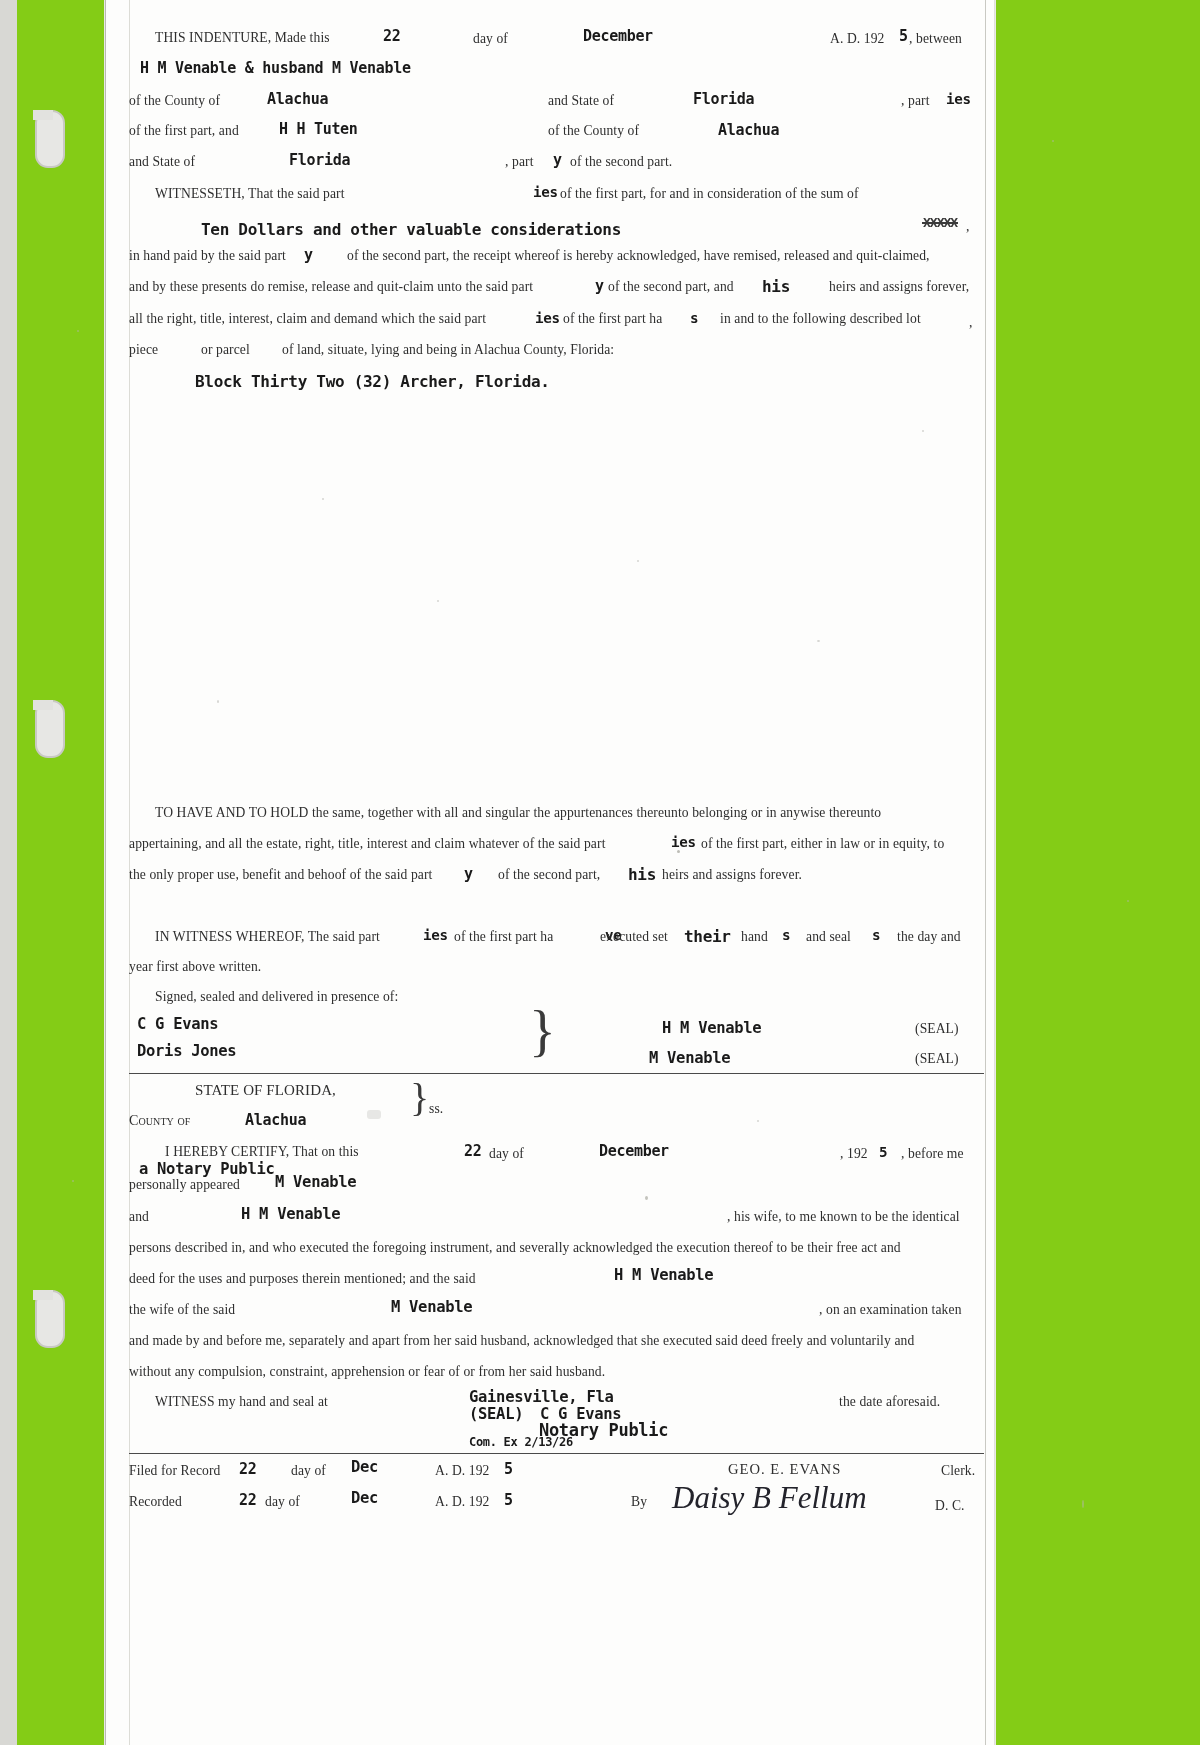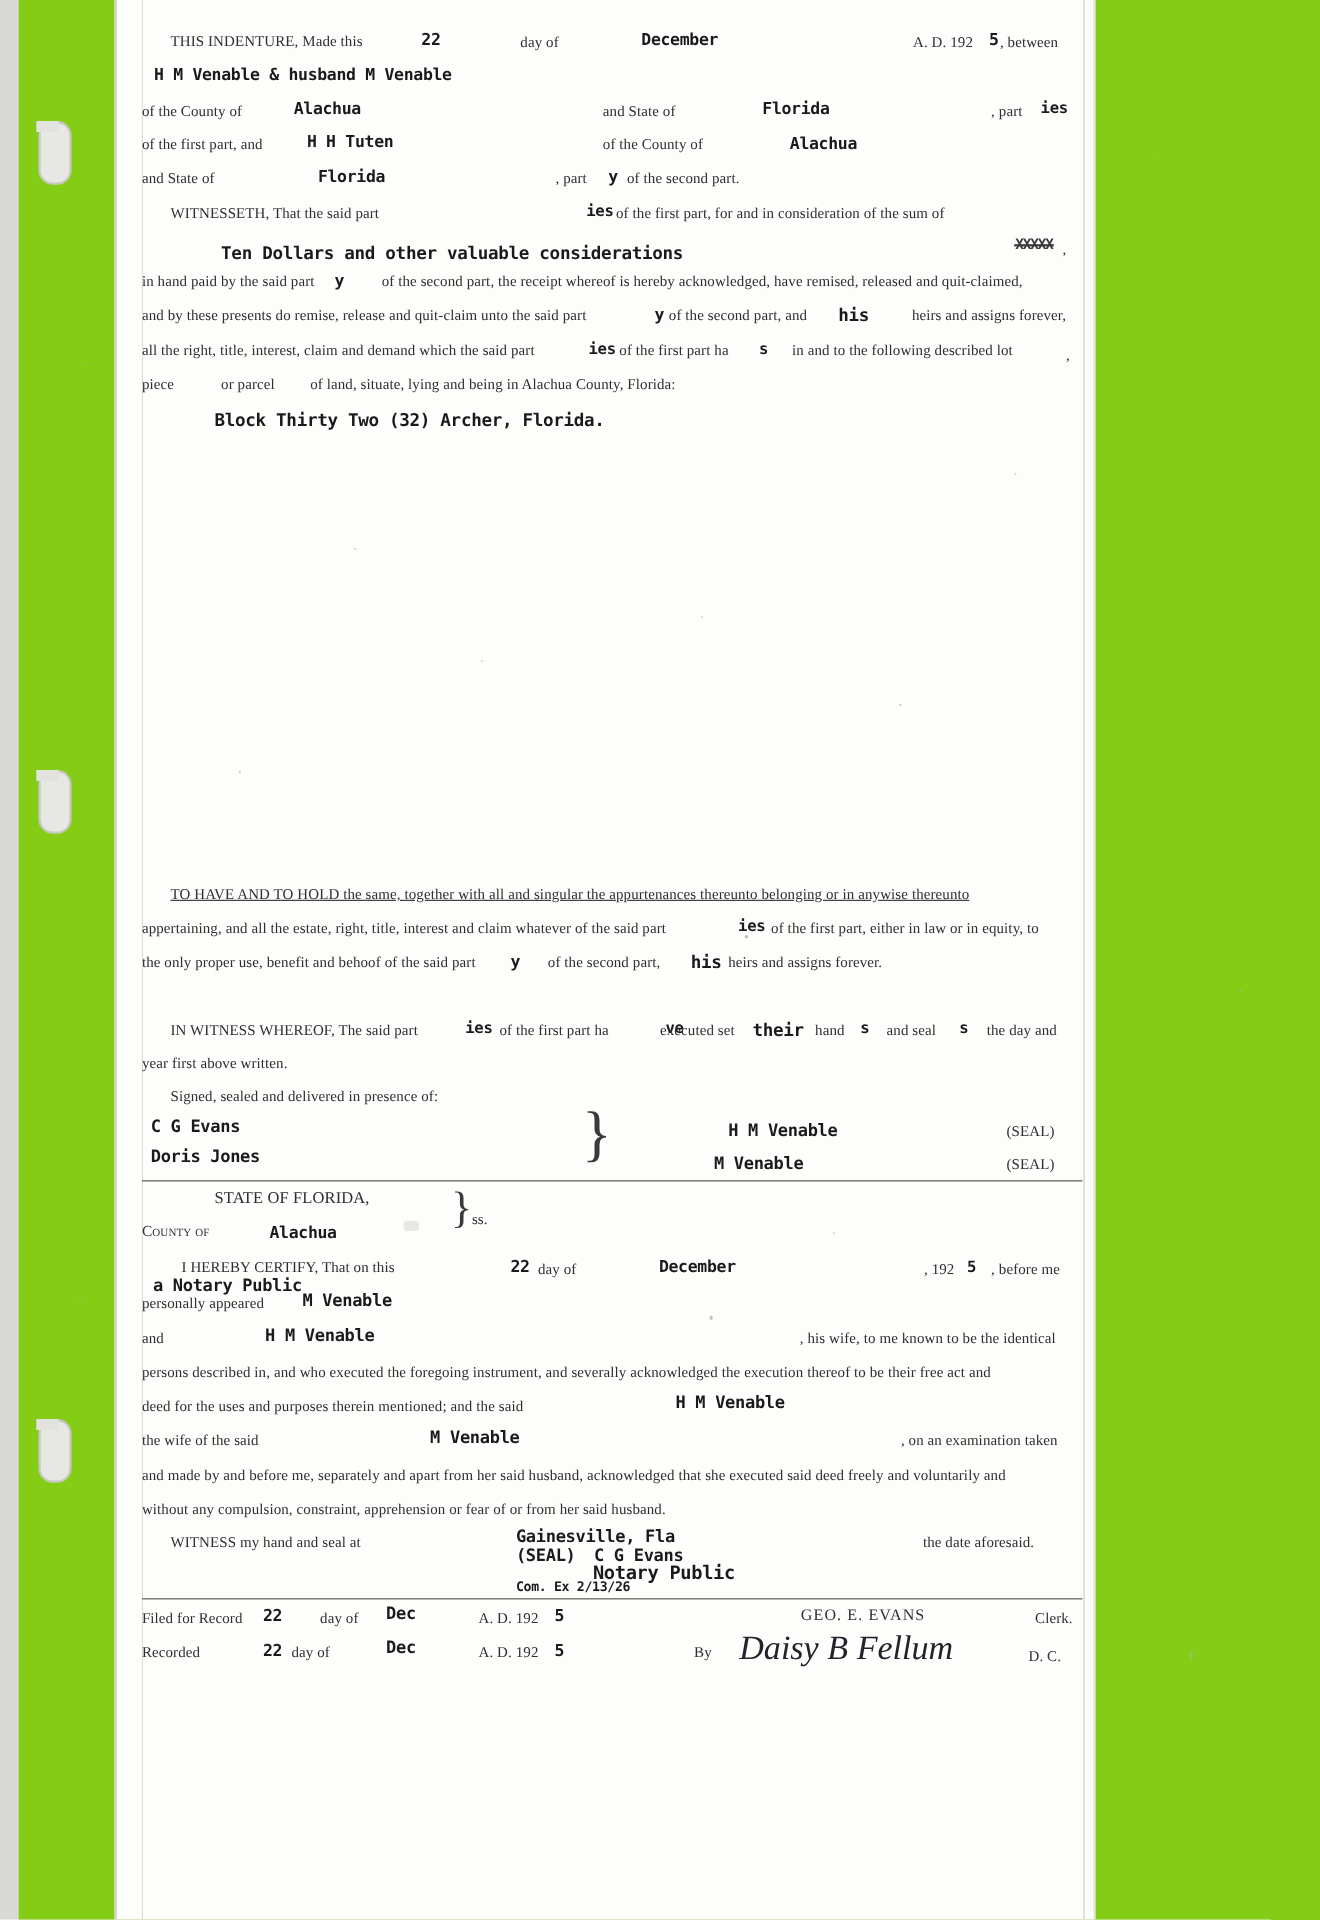--- a/index.html
+++ b/index.html
@@ -158,21 +158,21 @@
   <span class="ty" style="left:673px;top:310px;">s</span>
   <span class="pr" style="left:703px;top:311px;">in and to the following described lot</span>
   <span class="pr" style="left:952px;top:315px;">,</span>
 
   <span class="pr" style="left:112px;top:342px;">piece</span>
   <span class="pr" style="left:184px;top:342px;">or parcel</span>
   <span class="pr" style="left:265px;top:342px;">of land, situate, lying and being in Alachua County, Florida:</span>
 
   <span class="ty big" style="left:178px;top:372px;font-size:16px;">Block Thirty Two (32) Archer, Florida.</span>
 
-  <span class="pr" style="left:138px;top:805px;text-decoration:underline;">TO HAVE AND TO HOLD the same, together with all and singular the appurtenances thereunto belonging or in anywise thereunto</span>
+  <span class="pr" style="left:138px;top:805px;">TO HAVE AND TO HOLD the same, together with all and singular the appurtenances thereunto belonging or in anywise thereunto</span>
   <span class="pr" style="left:112px;top:836px;">appertaining, and all the estate, right, title, interest and claim whatever of the said part</span>
   <span class="ty" style="left:654px;top:834px;">ies</span>
   <span class="pr" style="left:684px;top:836px;">of the first part, either in law or in equity, to</span>
   <span class="pr" style="left:112px;top:867px;">the only proper use, benefit and behoof of the said part</span>
   <span class="ty big" style="left:447px;top:865px;">y</span>
   <span class="pr" style="left:481px;top:867px;">of the second part,</span>
   <span class="ty big" style="left:611px;top:865px;font-size:16px;">his</span>
   <span class="pr" style="left:645px;top:867px;">heirs and assigns forever.</span>
 
   <span class="pr" style="left:138px;top:929px;">IN WITNESS WHEREOF, The said part</span>

